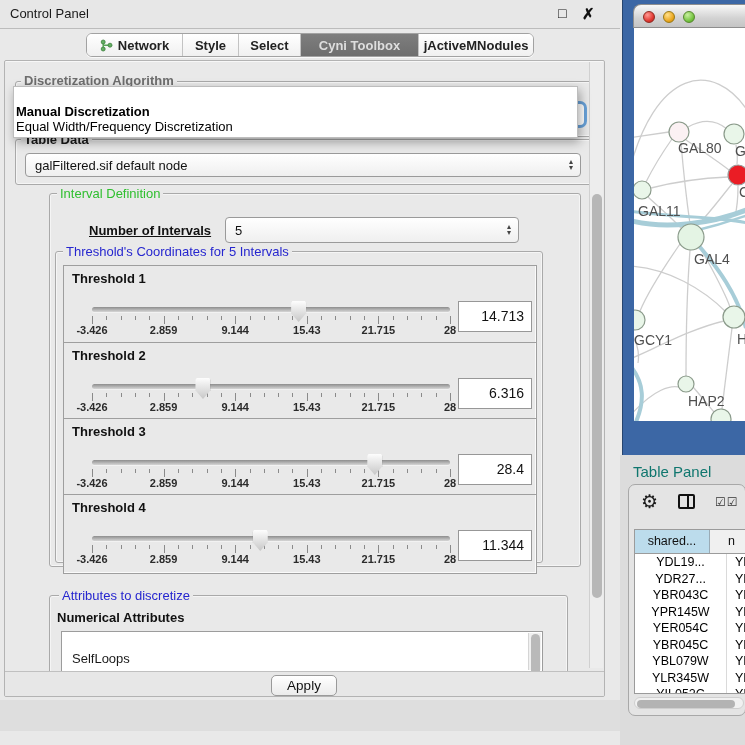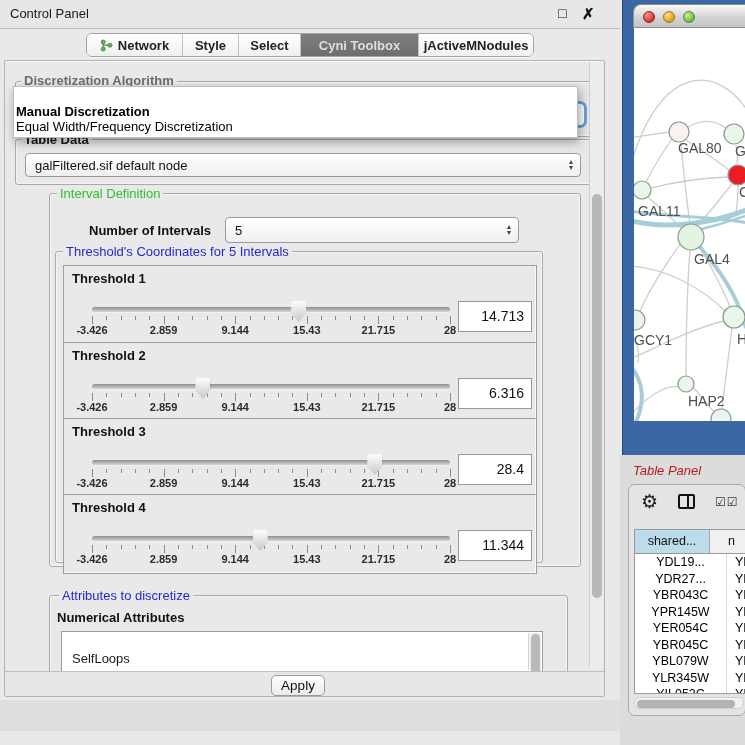--- a/index.html
+++ b/index.html
@@ -58,38 +58,38 @@
   .thr-value { position:absolute; left:394px; top:35px; width:74px; height:31px; background:#fff; border:1px solid #979797; font-size:14px; color:#111; text-align:right; padding-right:7px; line-height:29px; }
 
   
   #attr-list { position:absolute; left:56px; top:570px; width:482px; height:41px; background:#fff; border:1px solid #9c9c9c; overflow:hidden; }
   #attr-list .item { font-size:13px; color:#1a1a1a; padding-left:10px; height:14px; line-height:14px; margin-top:20px; white-space:nowrap; }
   #attr-scroll { position:absolute; right:1px; top:1px; bottom:1px; width:13px; background:#f0f0f0; border-left:1px solid #d5d5d5; }
   #attr-scroll .thumb { position:absolute; left:1.5px; top:1px; width:9px; height:60px; background:#b9b9b9; border-radius:5px; }
 
   
   #apply-bar { position:absolute; left:0; right:0; top:610px; height:27px; background:#e7e7e7; border-top:1px solid #c0c0c0; }
-  #apply-btn { position:absolute; left:266px; top:3px; width:54px; height:21px; background:linear-gradient(#ffffff,#ebebeb); border:1px solid #9a9a9a; border-radius:5px; font-size:13.5px; color:#111; text-align:center; line-height:19px; }
+  #apply-btn { position:absolute; left:266px; top:3px; width:66px; height:21px; background:linear-gradient(#ffffff,#ebebeb); border:1px solid #9a9a9a; border-radius:5px; font-size:13.5px; color:#111; text-align:center; line-height:19px; }
 
   
   #vscroll { position:absolute; right:1px; top:1px; bottom:28px; width:14px; background:#ededed; border-left:1px solid #d0d0d0; }
   #vscroll .thumb { position:absolute; left:2px; width:10px; top:132px; height:404px; background:#b7b7b7; border-radius:5px; }
 
   
   #netwin { position:absolute; left:622px; top:0; width:123px; height:455px; background:#3c67a5; border-left:1px solid #27456f; }
   #net-titlebar { position:absolute; left:10px; top:4px; right:0; height:24px; border-radius:8px 0 0 0; background:linear-gradient(#f8f8f8,#d2d2d2 60%,#c5c5c5); border:1px solid #8e8e8e; border-right:none; }
   .light { position:absolute; top:5.5px; width:12px; height:12px; border-radius:50%; }
   .light.red    { left:9px;  background:radial-gradient(circle at 35% 30%, #ff9a94, #e23b34 60%, #a81b15); border:1px solid #8f2a22; }
   .light.yellow { left:29px; background:radial-gradient(circle at 35% 30%, #ffe08a, #e9a41c 65%, #b97c08); border:1px solid #9a7a14; }
   .light.green  { left:49px; background:radial-gradient(circle at 35% 30%, #c9efa0, #72c23e 65%, #4d9422); border:1px solid #57882f; }
   #canvas { position:absolute; left:11px; top:28px; width:112px; height:393px; background:#fff; overflow:hidden; }
 
   
   #tablepanel { position:absolute; left:620px; top:455px; width:125px; height:290px; background:#dcdcdc; }
-  #tablepanel .t { position:absolute; left:13px; top:8px; font-size:13px; color:#b91c1c;font-style:italic; }
+  #tablepanel .t { position:absolute; left:13px; top:8px; font-size:15px; color:#0f766e; }
   #tp-box { position:absolute; left:8px; top:29px; width:118px; height:232px; background:#e4e4e4; border:1px solid #a8a8a8; border-radius:7px; overflow:hidden; }
   #tp-gear { position:absolute; left:12px; top:5px; font-size:19px; color:#1a1a1a; }
   #tp-cols { position:absolute; left:49px; top:9px; width:17px; height:15px; border:2px solid #111; border-radius:2px; }
   #tp-cols::after { content:""; position:absolute; left:50%; top:0; bottom:0; width:2px; background:#111; }
   #tp-checks { position:absolute; left:86px; top:10px; font-size:12px; color:#333; letter-spacing:1px; }
   #tp-table { position:absolute; left:5px; top:44px; width:113px; border:1px solid #9b9b9b; background:#fff; }
   .tr { display:flex; height:16.5px; font-size:12.5px; color:#000; background:#fff; }
   .tr .c1 { width:92px; text-align:center; border-right:1px solid #dadada; overflow:hidden; white-space:nowrap; line-height:16.5px; }
   .tr .c2 { flex:1; padding-left:8px; overflow:hidden; white-space:nowrap; line-height:16.5px; }
   #tp-head { display:flex; height:24px; border-bottom:1px solid #9b9b9b; }
@@ -153,21 +153,21 @@
       <span class="val">galFiltered.sif default node</span>
       <span class="spin">
         <span>▴</span>
           <span>▾</span>
       </span>
     </div>
 
     <div class="groupbox" style="left:44px; top:132px; width:532px; height:374px;"></div>
     <span class="grouptitle gt-green" style="left:52px; top:125px;">Interval Definition</span>
 
-    <span style="position:absolute; left:84px; top:162px; font-size:13px; font-weight:bold; color:#111; z-index:2;">Number of Intervals</span>
+    <span style="position:absolute; left:84px; top:162px; font-size:13px; font-weight:bold; color:#111; z-index:2;text-decoration:underline;">Number of Intervals</span>
     <div class="combo" style="left:220px; top:156px; width:294px; height:26px; z-index:2;">
       <span class="val">5</span>
       <span class="spin">
         <span>▴</span>
           <span>▾</span>
       </span>
     </div>
 
     <div class="groupbox" style="left:50px; top:190px; width:488px; height:312px;"></div>
     <span class="grouptitle gt-blue" style="left:58px; top:183px;">Threshold's Coordinates for 5 Intervals</span>

